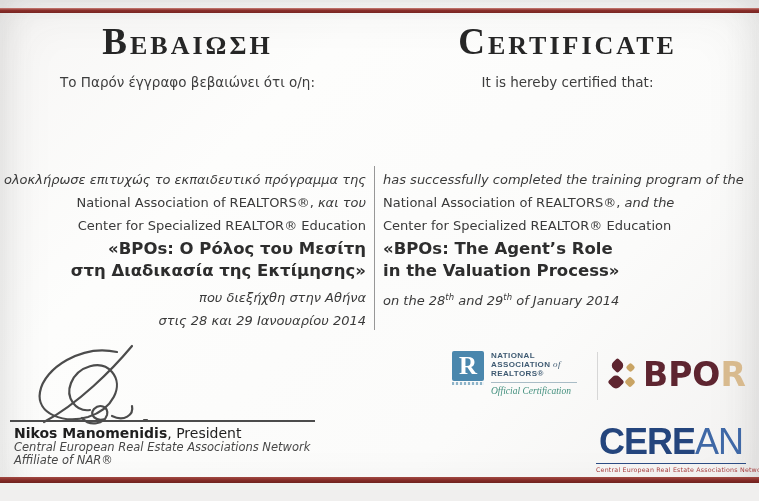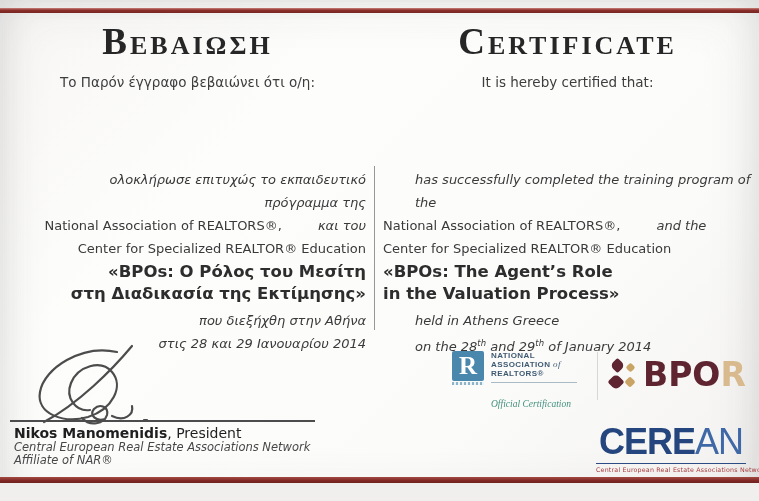--- a/index.html
+++ b/index.html
@@ -27,21 +27,21 @@
   .sub-left  { left:0;   width:375px; }
   .sub-right { left:380px; width:375px; }
 
   .recipient { position:absolute; top:100px; left:0; width:100%; text-align:center;
     font-family:"DejaVu Serif","Liberation Serif",serif; font-style:italic;
     font-size:38px; color:#3e3e3e; letter-spacing:1px; }
 
   .body-col { position:absolute; top:168px; font-size:13px; line-height:23px; color:#3a3a3a; }
   .body-left  { left:0; width:366px; text-align:right; }
   .body-right { left:383px; width:374px; text-align:left; }
-  .body-col .it { font-style:italic;margin-left:32px; }
+  .body-col .it { font-style:italic; }
   .course { font-weight:bold; font-size:16.5px; line-height:22px; color:#2d2d2d; padding:1px 0 4px 0; }
   .body-col sup { font-size:8.5px; }
   .col-divider { position:absolute; left:374px; top:166px; width:1px; height:164px; background:#979797; }
 
   .sig-block { position:absolute; left:10px; top:342px; width:320px; }
   .sig-img { display:block; margin-left:10px; }
   .sig-rule { width:305px; border-top:2px solid #4c4c4c; margin-top:-8px; }
   .sig-name { margin-top:3px; font-size:14px; color:#1f1f1f; padding-left:4px; }
   .sig-name .nm { font-weight:bold; }
   .sig-org { font-size:11.5px; font-style:italic; color:#474747; line-height:12.5px; padding-left:4px; }
@@ -49,21 +49,21 @@
   .nar { position:absolute; left:452px; top:351px; display:flex; }
   .nar-box-wrap { width:33px; }
   .nar-box { width:32px; height:30px; background:#4a87ad; border-radius:2px;
     color:#ffffff; font-family:"Liberation Serif",serif; font-weight:bold; font-size:25px;
     text-align:center; line-height:29px; }
   .nar-box-strip { margin-top:1px; height:3px; width:32px;
     background:repeating-linear-gradient(to right,#8fb4c8 0 2px,#eef3f6 2px 4px); }
   .nar-text { margin-left:6px; font-family:"Liberation Sans",sans-serif; }
   .nar-line { font-size:8px; font-weight:bold; letter-spacing:.4px; line-height:9px; color:#3e5a72; }
   .nar-line .of { font-family:"Liberation Serif",serif; font-style:italic; font-weight:normal; text-transform:none; font-size:9px; }
-  .nar-cert { margin-top:4px; border-top:1px solid #a9bcc6; padding-top:16px; width:86px;
+  .nar-cert { margin-top:4px; border-top:1px solid #a9bcc6; padding-top:3px; width:86px;
     font-family:"Liberation Serif",serif; font-style:italic; font-size:9.5px; color:#43907e; }
 
   .logo-divider { position:absolute; left:597px; top:352px; width:1px; height:48px; background:#d7d7d7; }
 
   .bpor { position:absolute; left:608px; top:357px; display:flex; align-items:center; }
   .bpor-icon { position:relative; width:28px; height:36px; }
   .bpor-icon .dm { position:absolute; transform:rotate(45deg); }
   .d1 { left:4px;  top:3px;  width:11px; height:11px; background:#5e2530; border-radius:2px 5px 2px 5px; }
   .d2 { left:2px;  top:19px; width:12px; height:12px; background:#5e2530; border-radius:5px 2px 5px 2px; }
   .d3 { left:19px; top:7px;  width:7px;  height:7px;  background:#c9a464; border-radius:2px; }
@@ -111,21 +111,20 @@
   </div>
 
   <div class="body-col body-right">
     <div class="it">has successfully completed the training program of the</div>
     <div><span>National Association of REALTORS®,</span><span class="it"> and the</span></div>
     <div>Center for Specialized REALTOR® Education</div>
     <div class="course">
       <div>«BPOs: The Agent’s Role</div>
       <div>in the Valuation Process»</div>
     </div>
-    <div class="it">held in Athens Greece</div>
     <div class="it"><span>on the 28</span><sup>th</sup><span> and 29</span><sup>th</sup><span> of January 2014</span></div>
   </div>
 
   <div class="sig-block">
     <svg class="sig-img" width="185" height="86" viewBox="0 0 185 86">
       <g fill="none" stroke="#4c4c4c" stroke-width="2.2" stroke-linecap="round">
         <path d="M97,10 C62,2 24,26 20,50 C16,72 44,82 68,75 C93,67 104,44 92,30 C81,17 58,24 51,41 C45,56 56,70 70,68"></path>
         <path d="M112,4 C92,28 58,62 24,80"></path>
         <path d="M62,76 C70,85 84,82 87,73 C89,65 80,61 74,67 C69,73 76,80 85,77"></path>
         <path d="M92,74 C104,80 114,73 112,64"></path>

